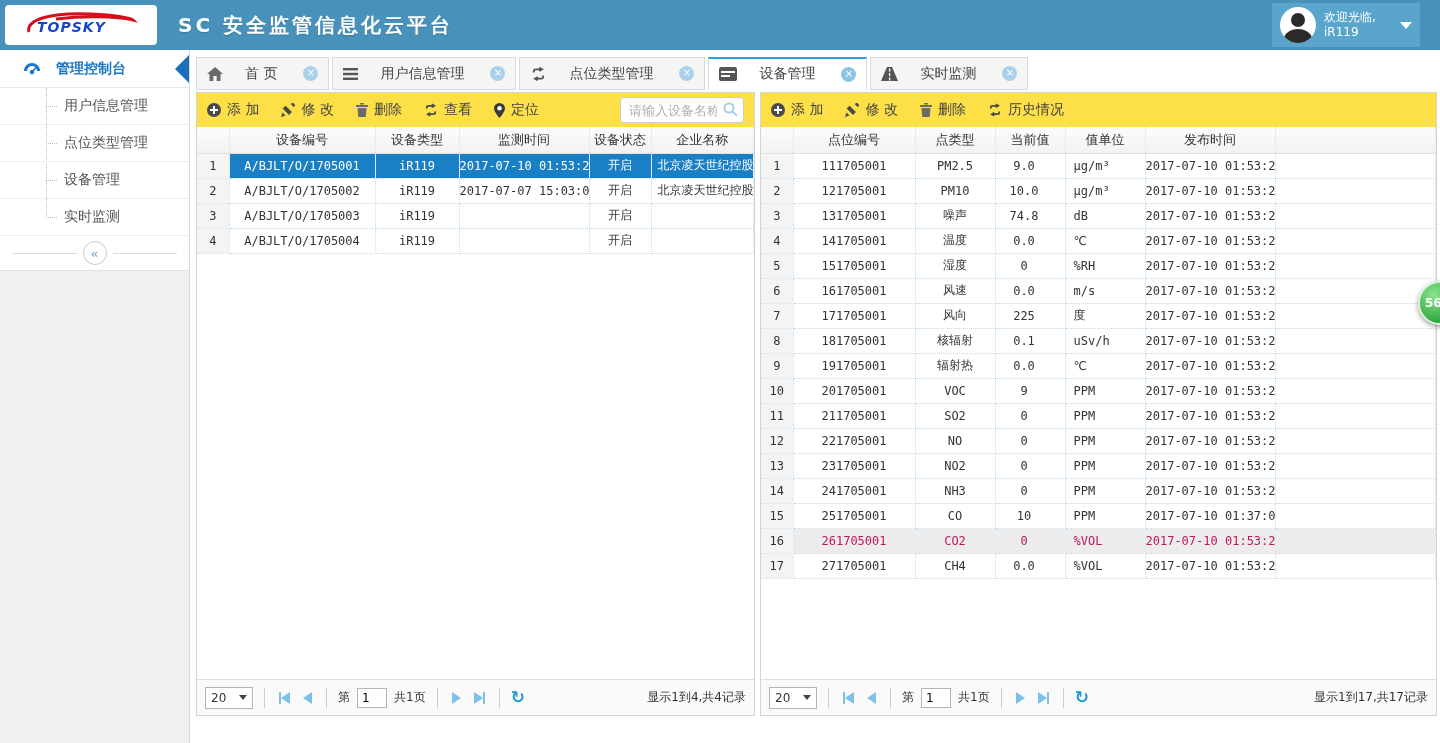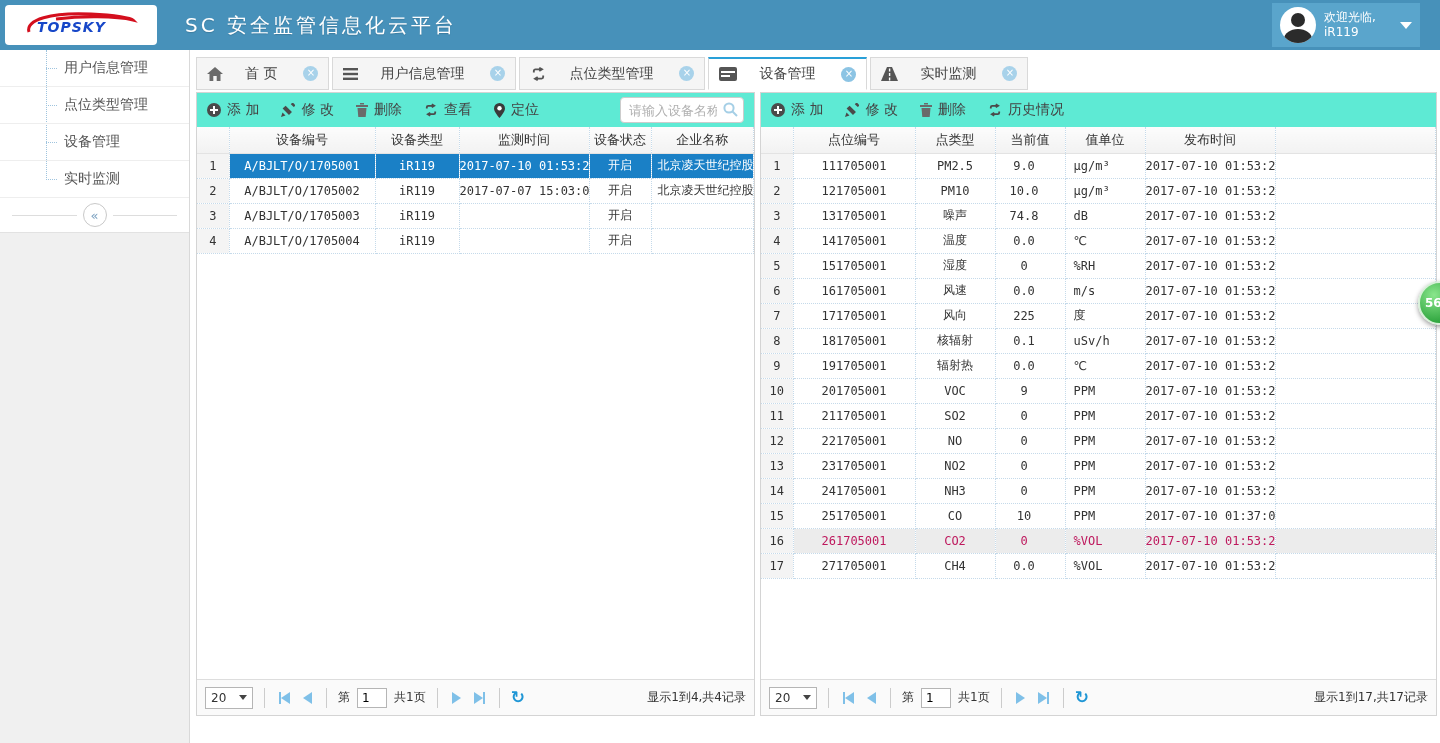--- a/index.html
+++ b/index.html
@@ -5,21 +5,21 @@
   * { box-sizing: border-box; margin: 0; padding: 0; }
   html,body { width:1440px; height:743px; overflow:hidden; }
   body {
     position:relative;
     font-family:"DejaVu Sans","Liberation Sans",sans-serif;
     background:#fff; color:#333; font-size:13px;
   }
   
   .header { position:absolute; left:0; top:0; width:1440px; height:50px; background:#4791ba; display:flex; align-items:center; }
   .logo-box { width:152px; height:40px; margin-left:5px; background:#fff; border-radius:4px; display:flex; align-items:center; justify-content:center; }
-  .app-title { color:#fff; font-size:20px; letter-spacing:3px; margin-left:28px; font-weight:normal; text-shadow:0 1px 1px rgba(0,0,0,.15); }
+  .app-title { color:#fff; font-size:20px; letter-spacing:3px; margin-left:21px; font-weight:bold; text-shadow:0 1px 1px rgba(0,0,0,.15); }
   .user-box { position:absolute; right:20px; top:3px; width:148px; height:44px; background:#5aa5cc; display:flex; align-items:center; padding:0 8px; }
   .avatar { width:36px; height:36px; border-radius:50%; background:#fff; position:relative; overflow:hidden; flex:none; }
   .avatar .head { position:absolute; left:11px; top:6px; width:14px; height:14px; border-radius:50%; background:#2b2b2b; }
   .avatar .bust { position:absolute; left:4px; top:22px; width:28px; height:20px; border-radius:50% 50% 0 0; background:#2b2b2b; }
   .welcome { color:#fff; font-size:12px; line-height:15px; margin-left:8px; }
   .caret-down { width:0; height:0; border-left:6px solid transparent; border-right:6px solid transparent; border-top:7px solid #fff; margin-left:auto; }
   
   .sidebar { position:absolute; left:0; top:50px; width:190px; bottom:0; background:#fff; border-right:1px solid #d9d9d9; display:flex; flex-direction:column; }
   .side-group { height:38px; display:flex; align-items:center; border-bottom:1px solid #e8e8e8; position:relative; cursor:pointer; }
   .side-group .g-icon { margin-left:22px; width:20px; text-align:center; flex:none; }
@@ -37,21 +37,21 @@
   
   .tabstrip { position:absolute; left:196px; top:57px; right:0; height:34px; display:flex; gap:3px; }
   .tab { height:33px; background:#f5f5f5; border:1px solid #d9d9d9; display:flex; align-items:center; padding:0 10px; gap:22px; font-size:14px; color:#444; cursor:pointer; }
   .tab.active { background:#fff; border-top:2px solid #29a0d8; border-bottom:1px solid #fff; }
   .tab-close { width:15px; height:15px; border-radius:50%; background:#a8d2ea; color:#fff; font-size:10px; line-height:14px; text-align:center; margin-left:4px; flex:none; }
   .tab.active .tab-close { background:#8cc4e4; }
   
   .panel { position:absolute; top:92px; height:624px; background:#fff; border:1px solid #d4d4d4; }
   .panel-left { left:196px; width:559px; }
   .panel-right { left:760px; width:677px; }
-  .toolbar { height:34px; display:flex; align-items:center; padding:0 10px; gap:22px; background:#5eead4; }
+  .toolbar { height:34px; display:flex; align-items:center; padding:0 10px; gap:22px; background:#fde047; }
   .tool-btn { display:flex; align-items:center; gap:6px; font-size:14px; color:#444; cursor:pointer; white-space:nowrap; }
   .search-wrap { margin-left:auto; position:relative; }
   .search-input { width:124px; height:26px; border:1px solid #ccc; border-radius:4px; padding:0 26px 0 8px; font-size:13px; color:#333; font-family:inherit; }
   .search-input::placeholder { color:#b0b0b0; }
   .search-icon { position:absolute; right:6px; top:5px; }
   .grid-wrap { position:absolute; left:0; right:0; top:34px; bottom:36px; overflow:hidden; }
   table.grid { width:100%; border-collapse:collapse; table-layout:fixed; font-family:"DejaVu Sans Mono","DejaVu Sans",monospace; font-size:12px; }
   .grid th { height:26px; font-weight:normal; font-size:13px; font-family:"DejaVu Sans","Liberation Sans",sans-serif; background:linear-gradient(#fcfcfc,#f2f2f2); border-right:1px dotted #c5daea; border-bottom:1px solid #e3e3e3; color:#333; white-space:nowrap; overflow:hidden; }
   .grid td { height:25px; text-align:center; border-right:1px dotted #c5daea; border-bottom:1px dotted #c5daea; white-space:nowrap; overflow:hidden; color:#333; }
   .grid td:first-child { background:#f4f4f4; }
@@ -106,20 +106,31 @@
     </div>
     <div class="welcome">
       <div>欢迎光临,</div>
       <div>iR119</div>
     </div>
     <div class="caret-down"></div>
   </div>
 </div>
 
 <div class="sidebar">
+  <div class="side-group">
+    <span class="g-icon">
+      <svg width="20" height="18" viewBox="0 0 20 18">
+          <path d="M10 3 a8 8 0 0 1 8 8 l-3 0 a5 5 0 0 0 -10 0 l-3 0 a8 8 0 0 1 8-8z" fill="#1c77c3"></path>
+          <circle cx="10" cy="12" r="2.2" fill="#1c77c3"></circle>
+          <rect x="9.3" y="6" width="1.6" height="6" rx="0.8" fill="#1c77c3" transform="rotate(40 10 12)"></rect>
+        </svg>
+    </span>
+    <span class="g-label">管理控制台</span>
+    <div class="active-marker"></div>
+  </div>
   <div class="side-children">
     <div class="side-child">
         <span>用户信息管理</span>
       </div>
     <div class="side-child">
         <span>点位类型管理</span>
       </div>
     <div class="side-child">
         <span>设备管理</span>
       </div>

